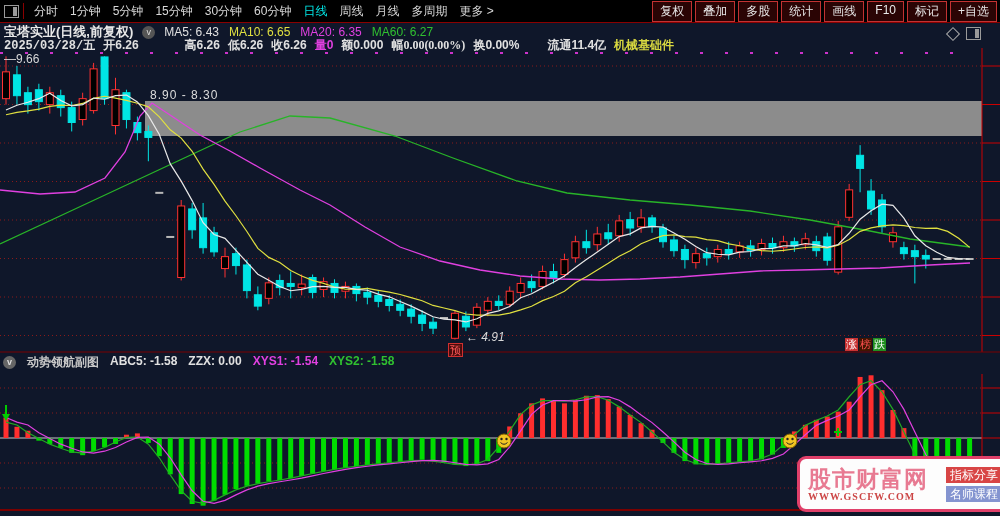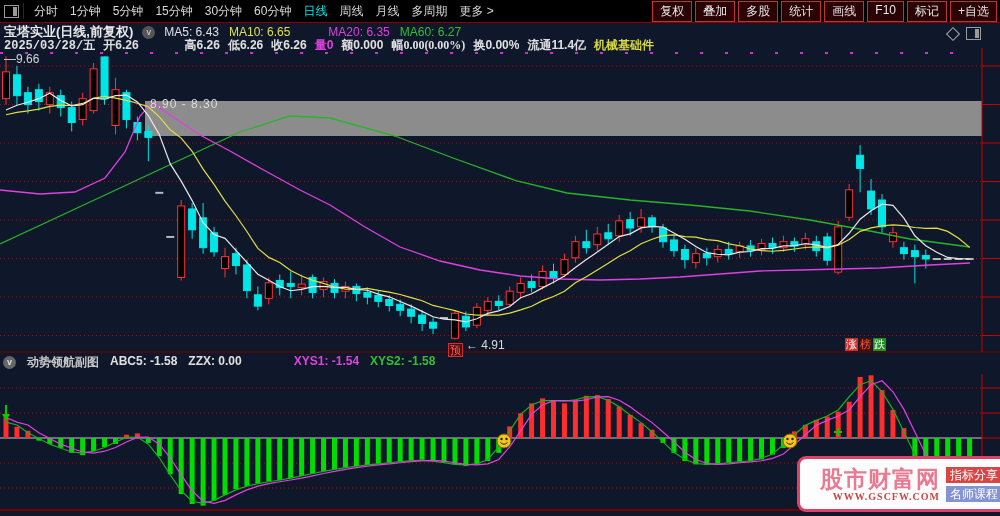--- a/index.html
+++ b/index.html
@@ -36,21 +36,21 @@
   .ud{font-size:11px;line-height:13px;padding:0 1px;}
   
   .sub-header{position:absolute;left:3px;top:354px;display:flex;align-items:center;gap:11px;z-index:4;
               font-size:12px;font-weight:bold;}
   .collapse-icon{width:13px;height:13px;border-radius:50%;background:#666;color:#ddd;font-size:9px;
                  line-height:12px;text-align:center;}
   
   .watermark{position:absolute;left:797px;top:456px;width:194px;height:50px;background:#fdfdfd;
              border:3px solid #e0406a;border-radius:9px;z-index:6;display:flex;align-items:center;
              padding:0 3px 0 8px;gap:6px;}
-  .wm-left{flex:1;text-align:right;}
+  .wm-left{flex:1;}
   .wm-title{color:#e87a92;font-size:23px;font-weight:bold;letter-spacing:1px;line-height:24px;}
   .wm-url{color:#cc4545;font-size:10px;font-weight:bold;letter-spacing:1px;
           font-family:"Liberation Serif","DejaVu Serif",serif;}
   .wm-right{display:flex;flex-direction:column;gap:3px;}
   .wm-badge{color:#fff;font-size:12px;line-height:16px;padding:0 4px;white-space:nowrap;}
   .wm-b1{background:#d84545;}
   .wm-b2{background:#8494d0;}
 </style>
 </head>
 <body>
@@ -400,63 +400,63 @@
         <span class="tbtn">+自选</span>
       </div>
   </div>
 
   <div class="info1">
     <span class="stock-title">宝塔实业(日线,前复权)</span>
     <span class="dd-icon">v</span>
     <span style="display:flex;gap:10px">
         <span style="color: rgb(224, 224, 224);">MA5: 6.43</span>
         <span style="color: rgb(224, 224, 64);">MA10: 6.65</span>
-        <span style="color: rgb(224, 64, 224); margin-left: 28px;">MA20: 6.35</span>
+        <span style="color: rgb(224, 64, 224);">MA20: 6.35</span>
         <span style="color: rgb(48, 192, 48); text-align: right;">MA60: 6.27</span>
       </span>
   </div>
 
   <div class="info2">
       <span style="color: rgb(224, 224, 224); font-family: Liberation Mono, monospace;">2025/03/28/五</span>
       <span style="color: rgb(224, 224, 224);">开6.26</span>
       <span style="color: rgb(224, 224, 224); margin-left: 38px;">高6.26</span>
       <span style="color: rgb(224, 224, 224);">低6.26</span>
       <span style="color: rgb(224, 224, 224);">收6.26</span>
       <span style="color: rgb(224, 64, 224);">量0</span>
       <span style="color: rgb(224, 224, 224);">额0.000</span>
       <span style="color: rgb(224, 224, 224); font-family: Liberation Serif, serif;">幅0.00(0.00%)</span>
       <span style="color: rgb(224, 224, 224);">换0.00%</span>
-      <span style="color: rgb(224, 224, 224);">流通11.4亿</span>
+      <span style="color: rgb(224, 224, 224); margin-left: 20px;">流通11.4亿</span>
       <span style="color: rgb(216, 216, 64); text-align: right;">机械基础件</span>
     </div>
 
   <div class="mini-icons">
     <span class="diamond"></span>
     <span class="win-icon" style="margin-left:0">
         <span class="half"></span>
       </span>
   </div>
 
   <div class="ov px-label" id="high-label" style="left: 4px; top: 52px; text-align: center;">—9.66</div>
-  <div class="ov band-label" id="band-label" style="left: 150px; top: 97px;">8.90 - 8.30</div>
-  <div class="ov px-label" id="low-label" style="left: 466px; top: 338px;">← 4.91</div>
+  <div class="ov band-label" id="band-label" style="left: 150px; top: 88px;">8.90 - 8.30</div>
+  <div class="ov px-label" id="low-label" style="left: 466px; top: 330px; font-style: italic;">← 4.91</div>
   <div class="ov yu-badge" id="yu-badge" style="left: 448px; top: 343px;">预</div>
   <div class="ov ud-badges" id="ud-badges" style="left: 845px; top: 338px;">
       <span class="ud" style="background: rgb(200, 50, 50); color: rgb(255, 255, 255);">涨</span>
       <span class="ud" style="background: rgb(64, 21, 0); color: rgb(255, 80, 80);">榜</span>
       <span class="ud" style="background: rgb(31, 143, 31); color: rgb(255, 255, 255);">跌</span>
     </div>
 
   <div class="sub-header">
     <span class="collapse-icon">v</span>
     <span style="display:flex;gap:11px">
         <span style="color: rgb(200, 200, 200);">动势领航副图</span>
         <span style="color: rgb(224, 224, 224);">ABC5: -1.58</span>
         <span style="color: rgb(224, 224, 224);">ZZX: 0.00</span>
-        <span style="color: rgb(224, 64, 224); margin-left: 41px;">XYS1: -1.54</span>
+        <span style="color: rgb(224, 64, 224);">XYS1: -1.54</span>
         <span style="color: rgb(48, 192, 48);">XYS2: -1.58</span>
       </span>
   </div>
 
   <div class="watermark">
     <div class="wm-left">
       <div class="wm-title">股市财富网</div>
       <div class="wm-url">WWW.GSCFW.COM</div>
     </div>
     <div class="wm-right">

